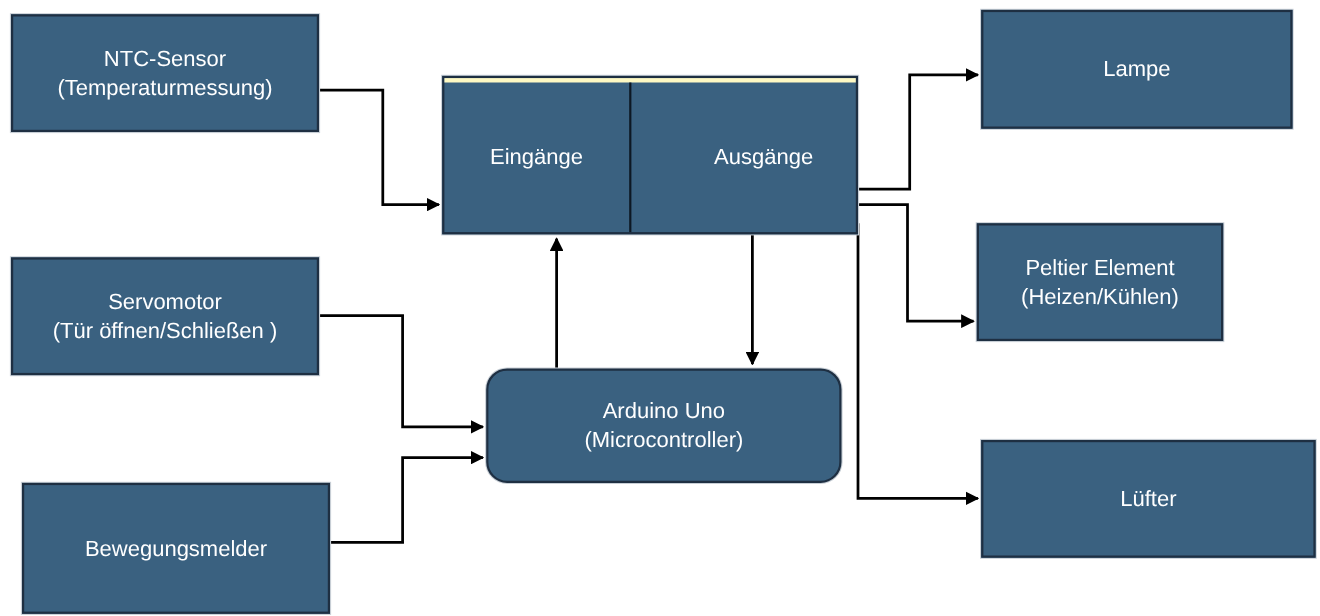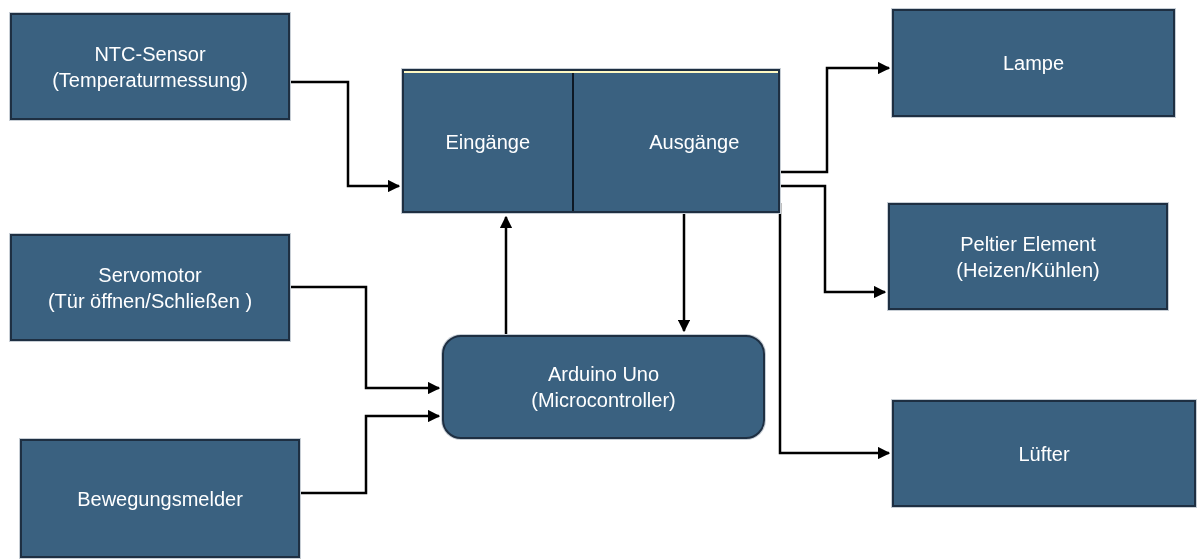--- a/index.html
+++ b/index.html
@@ -56,21 +56,21 @@
     flex: 0 0 87px;
     display: flex;
     flex-direction: column;
     align-items: center;
     justify-content: center;
   }
   .sps-row {
     box-sizing: border-box;
     flex: 1;
     display: flex;
-    border-top: 2px solid #fef9c3;
+    border-top: 4px solid #fef9c3;
     justify-content: flex-end;
   }
   .sps-cell {
     box-sizing: border-box;
     flex: 1;
     display: flex;
     align-items: center;
     justify-content: center;
   }
   .sps-cell.right {
@@ -131,21 +131,21 @@
 
   <div class="node" style="left:442px; top:335px; width:323px; height:104px;border-radius:19px;">
     <div>Arduino Uno</div>
     <div>(Microcontroller)</div>
   </div>
 
   <div class="node" style="left:892px; top:9px; width:283px; height:108px;">
     <div>Lampe</div>
   </div>
 
-  <div class="node" style="left:888px; top:203px; width:280px; height:107px;">
+  <div class="node" style="left:888px; top:203px; width:224px; height:107px;">
     <div>Peltier Element</div>
     <div>(Heizen/Kühlen)</div>
   </div>
 
   <div class="node" style="left:892px; top:400px; width:304px; height:107px;">
     <div>Lüfter</div>
   </div>
 
 </div>
 

